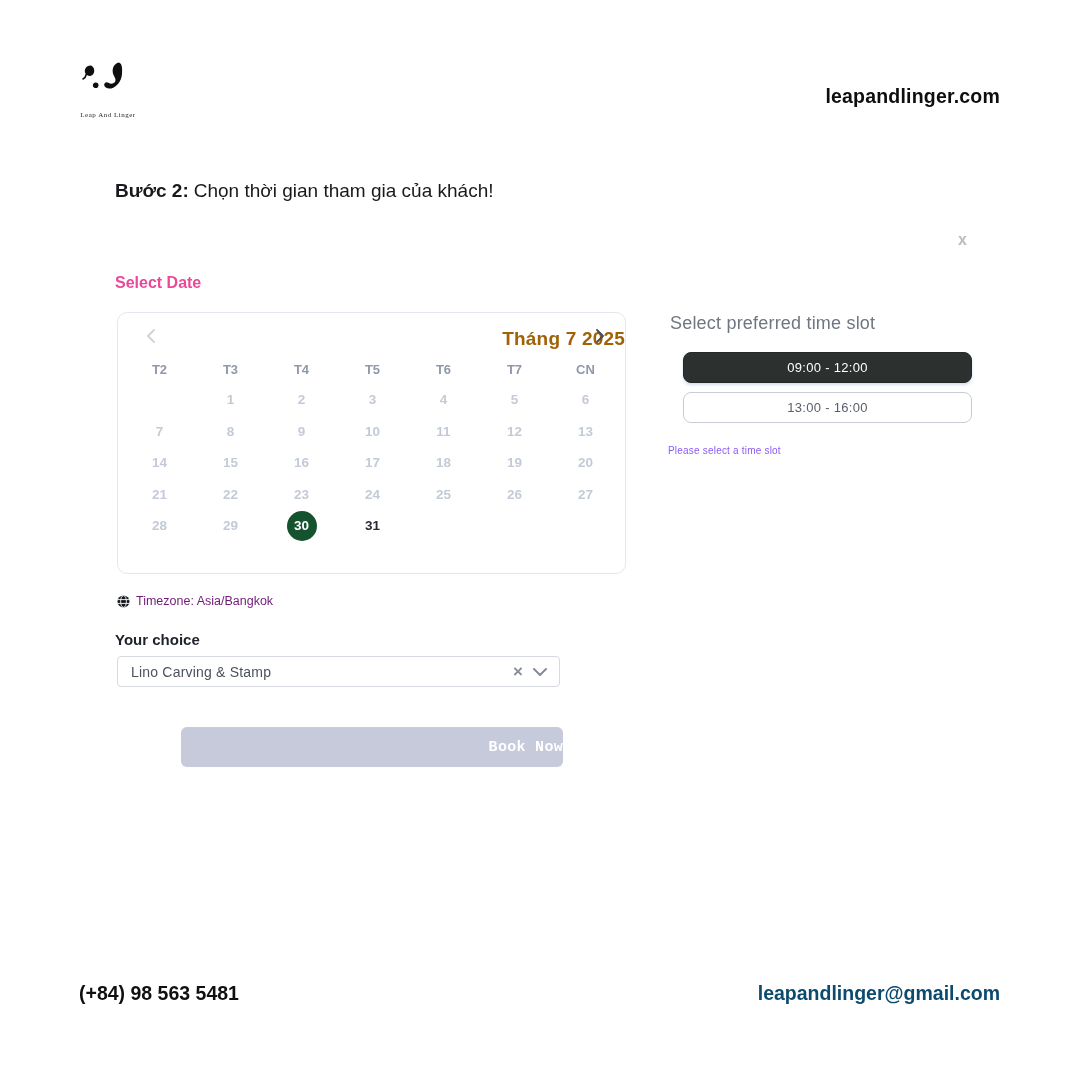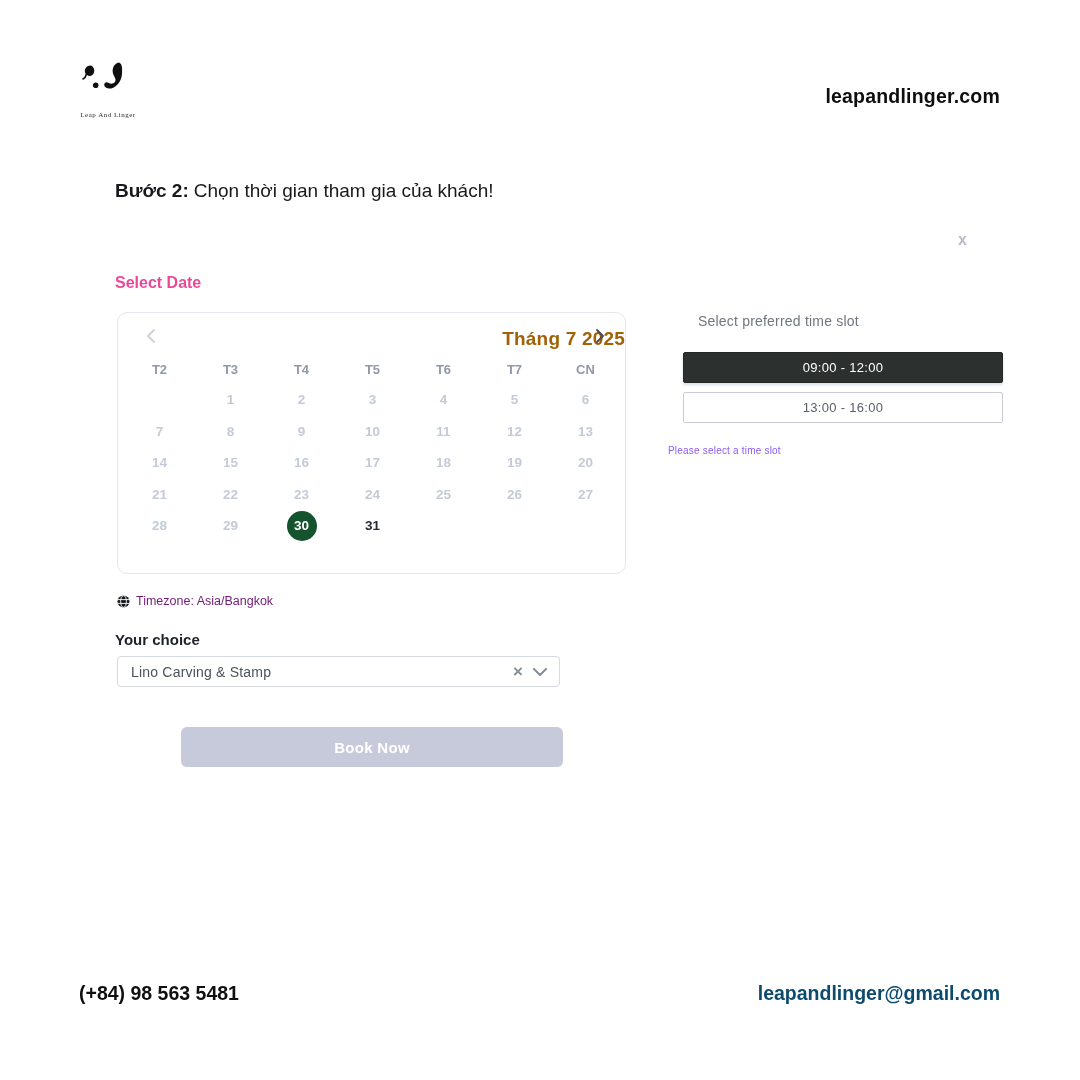--- a/index.html
+++ b/index.html
@@ -46,25 +46,25 @@
   .choice-select { position:absolute; left:117px; top:656px; width:443px; height:31px;
                    border:1px solid #d6d9df; border-radius:4px; background:#fff; cursor:pointer;
                    display:flex; align-items:center; }
   .choice-value { font-size:14px; color:#4c525c; padding-left:13px; letter-spacing:.2px; flex:1; }
   .choice-clear { font-size:17px; font-weight:600; color:#878d97; padding:0 6px; cursor:pointer; line-height:1; }
   .choice-caret { padding:0 12px 0 4px; cursor:pointer; display:flex; align-items:center; }
 
   .book-btn { position:absolute; left:181px; top:727px; width:382px; height:40px;
               background:#c6cada; border:none; border-radius:6px; color:#ffffff;
               font-size:15px; font-weight:700; letter-spacing:.3px; cursor:pointer;
-              font-family:Liberation Sans, sans-serif; }
+              font-family:Liberation Mono, monospace;text-align:right; }
 
   
-  .slot-heading { position:absolute; left:670px; top:313px; font-size:14px; color:#70767f; letter-spacing:.2px;margin-left:28px; }
-  .slot { position:absolute; left:683px; width:320px; height:31px; border-radius:2px;
+  .slot-heading { position:absolute; left:670px; top:313px; font-size:18px; color:#70767f; letter-spacing:.2px; }
+  .slot { position:absolute; left:683px; width:289px; height:31px; border-radius:8px;
           font-size:13px; font-family:"Liberation Sans", sans-serif; cursor:pointer; letter-spacing:.3px; }
   .slot.selected { top:352px; background:#2c302f; color:#ffffff; border:1px solid #24282.7; border:1px solid #242827;
                    box-shadow:0 2px 3px rgba(140,170,210,.38); font-weight:500; }
   .slot.unselected { top:392px; background:#ffffff; color:#5a6069; border:1px solid #c9cdd3;text-align:center; }
   .slot-helper { position:absolute; left:668px; top:445px; font-size:10px; color:#8b5cf6; letter-spacing:.2px; }
 
   
   .phone { position:absolute; left:79px; top:982px; font-size:19.5px; font-weight:600; color:#101010; }
   .email { position:absolute; right:80px; top:982px; font-size:19.5px; font-weight:700; color:#0c4a6e; }
 </style>

